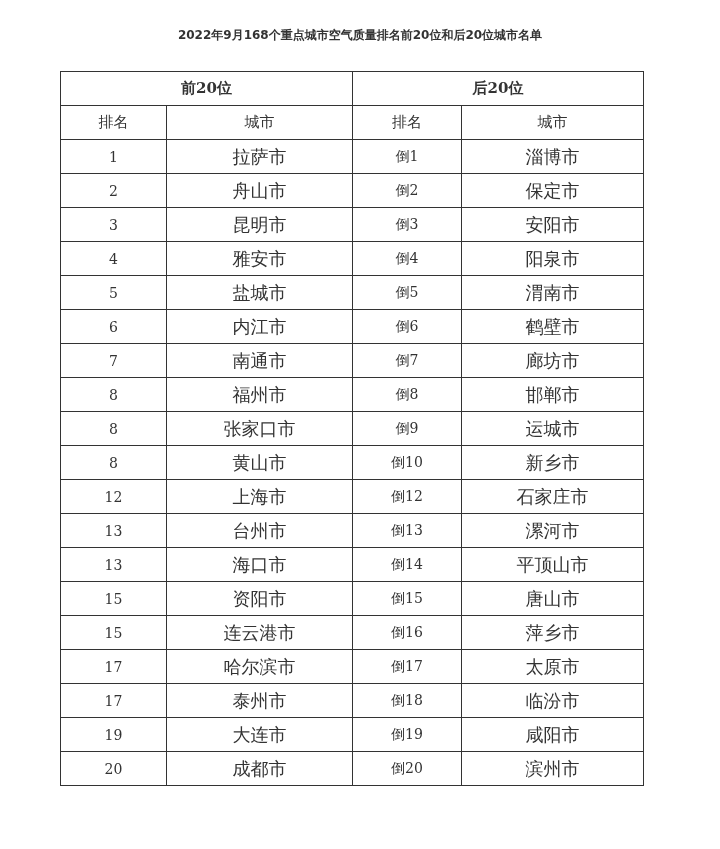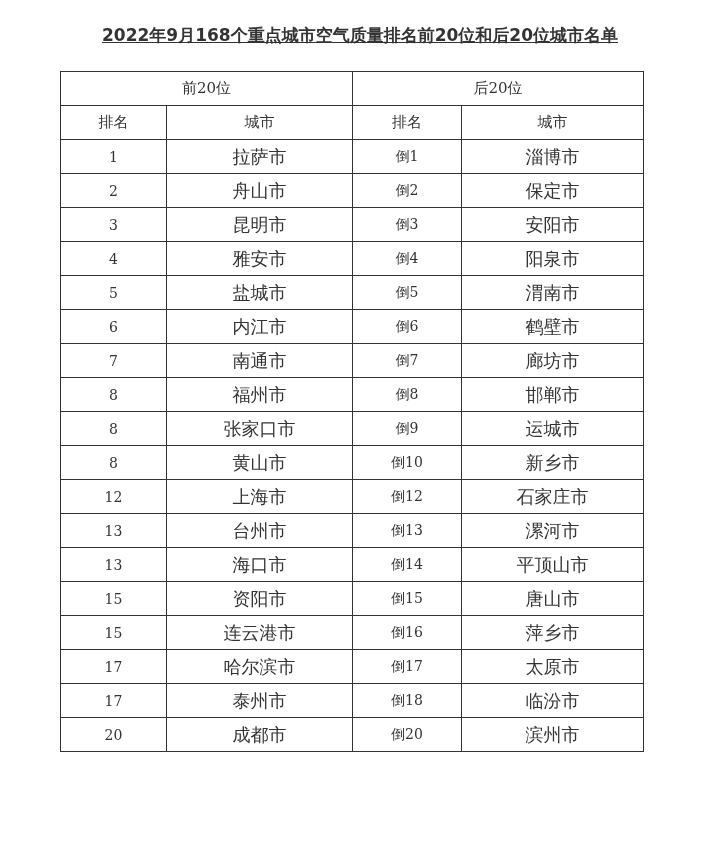--- a/index.html
+++ b/index.html
@@ -14,27 +14,26 @@
       overflow: hidden;
       font-family: "DejaVu Sans", "Liberation Sans", sans-serif;
       color: #333333;
     }
     .title {
       position: absolute;
       left: 0;
       top: 22px;
       width: 720px;
       text-align: center;
-      font-size: 17px;
+      font-size: 12px;
       font-weight: bold;
       color: #333333;
       letter-spacing: 0;
       line-height: 26px;
       font-family: "DejaVu Sans", "Liberation Sans", sans-serif;
-      text-decoration: underline;
     }
     table.ranking {
       position: absolute;
       left: 60px;
       top: 71px;
       border-collapse: collapse;
       table-layout: fixed;
       width: 583px;
     }
     table.ranking td, table.ranking th {
@@ -45,21 +44,21 @@
       height: 33px;
       font-size: 14px;
       color: #333333;
       font-family: "DejaVu Serif", "Liberation Serif", serif;
     }
     table.ranking th {
       font-weight: normal;
       font-size: 15px;
     }
     table.ranking th.group {
-      font-weight: normal;
+      font-weight: bold;
     }
     table.ranking th.col {
       font-weight: normal;
       font-size: 15px;
     }
     table.ranking td.city {
       font-family: Liberation Serif, serif;
       font-size: 18px;
     }
     col.c-rank1 { width: 106px; }
@@ -188,19 +187,25 @@
         <td>倒17</td>
         <td class="city">太原市</td>
       </tr>
       <tr>
         <td>17</td>
         <td class="city">泰州市</td>
         <td>倒18</td>
         <td class="city">临汾市</td>
       </tr>
       <tr>
+        <td>19</td>
+        <td class="city">大连市</td>
+        <td>倒19</td>
+        <td class="city">咸阳市</td>
+      </tr>
+      <tr>
         <td>20</td>
         <td class="city">成都市</td>
         <td>倒20</td>
         <td class="city">滨州市</td>
       </tr>
     </tbody>
 </table>
 
 </body></html>

